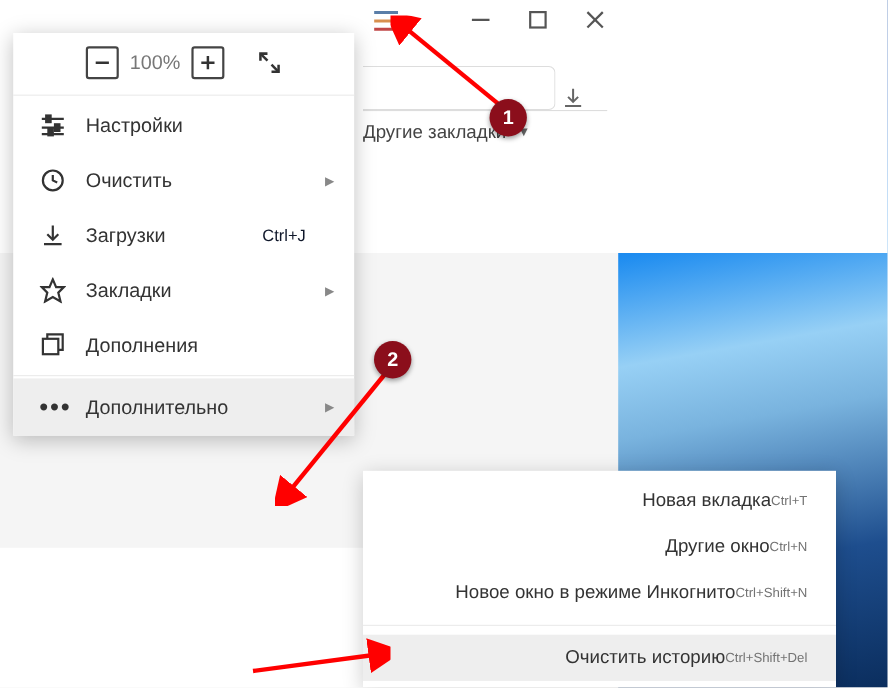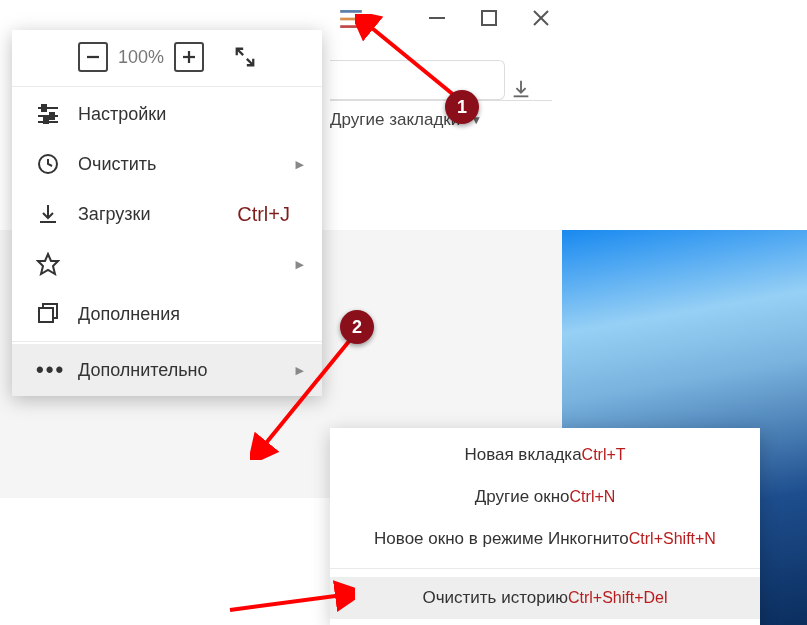--- a/index.html
+++ b/index.html
@@ -134,45 +134,45 @@
     align-items: center;
     padding: 13px 24px;
     gap: 18px;
     color: #333;
     font-size: 18px;
     position: relative;
   }
   .menu-item .icon { width: 24px; height: 24px; color: #333; flex: 0 0 24px; }
   .menu-item .icon svg { width: 100%; height: 100%; }
   .menu-item .label { flex: 1; }
-  .menu-item .shortcut { color: #7f1d1d; font-size: 20px; margin-right: 8px; }
+  .menu-item .shortcut { color: #0f172a; font-size: 15px; margin-right: 20px; }
   .menu-item .chev { color: #888; font-size: 11px; position: absolute; right: 18px; }
   .menu-item.highlight { background: #eeeeee; }
   .dots { font-size: 22px; font-weight: bold; letter-spacing: 2px; width: 24px; text-align:center; }
 
   
   .submenu {
     position: absolute;
     left: 330px;
     top: 428px;
     width: 430px;
     background: #ffffff;
     box-shadow: 0 4px 18px rgba(0,0,0,0.2);
     z-index: 9;
     padding: 6px 0;
   }
   .sub-item {
     display: flex;
     align-items: center;
-    justify-content: center;
+    justify-content: flex-end;
     padding: 11px 26px;
     font-size: 17px;
     color: #333;
   }
-  .sub-item .sc { color: #b91c1c; font-size: 16px; }
+  .sub-item .sc { color: #737373; font-size: 12px; }
   .sub-item.highlight { background: #eeeeee; }
   .sub-sep { height: 1px; background: #eaeaea; margin: 8px 0; }
 
   
   .badge {
     position: absolute;
     width: 34px; height: 34px;
     border-radius: 50%;
     background: #8b0e1b;
     color: #fff;
@@ -308,20 +308,21 @@
     <span class="label">Загрузки</span>
     <span class="shortcut">Ctrl+J</span>
   </div>
 
   <div class="menu-item">
     <span class="icon">
       <svg viewBox="0 0 24 24" fill="none" stroke="currentColor" stroke-width="2">
           <polygon points="12,2 15,9 22,9 17,14 19,22 12,18 5,22 7,14 2,9 9,9"></polygon>
         </svg>
     </span>
+    <span class="label">Закладки</span>
     <span class="chev">▶</span>
   </div>
 
   <div class="menu-item">
     <span class="icon">
       <svg viewBox="0 0 24 24" fill="none" stroke="currentColor" stroke-width="2">
           <rect x="3" y="6" width="14" height="14"></rect>
           <polyline points="7,6 7,2 21,2 21,16 17,16"></polyline>
         </svg>
     </span>

